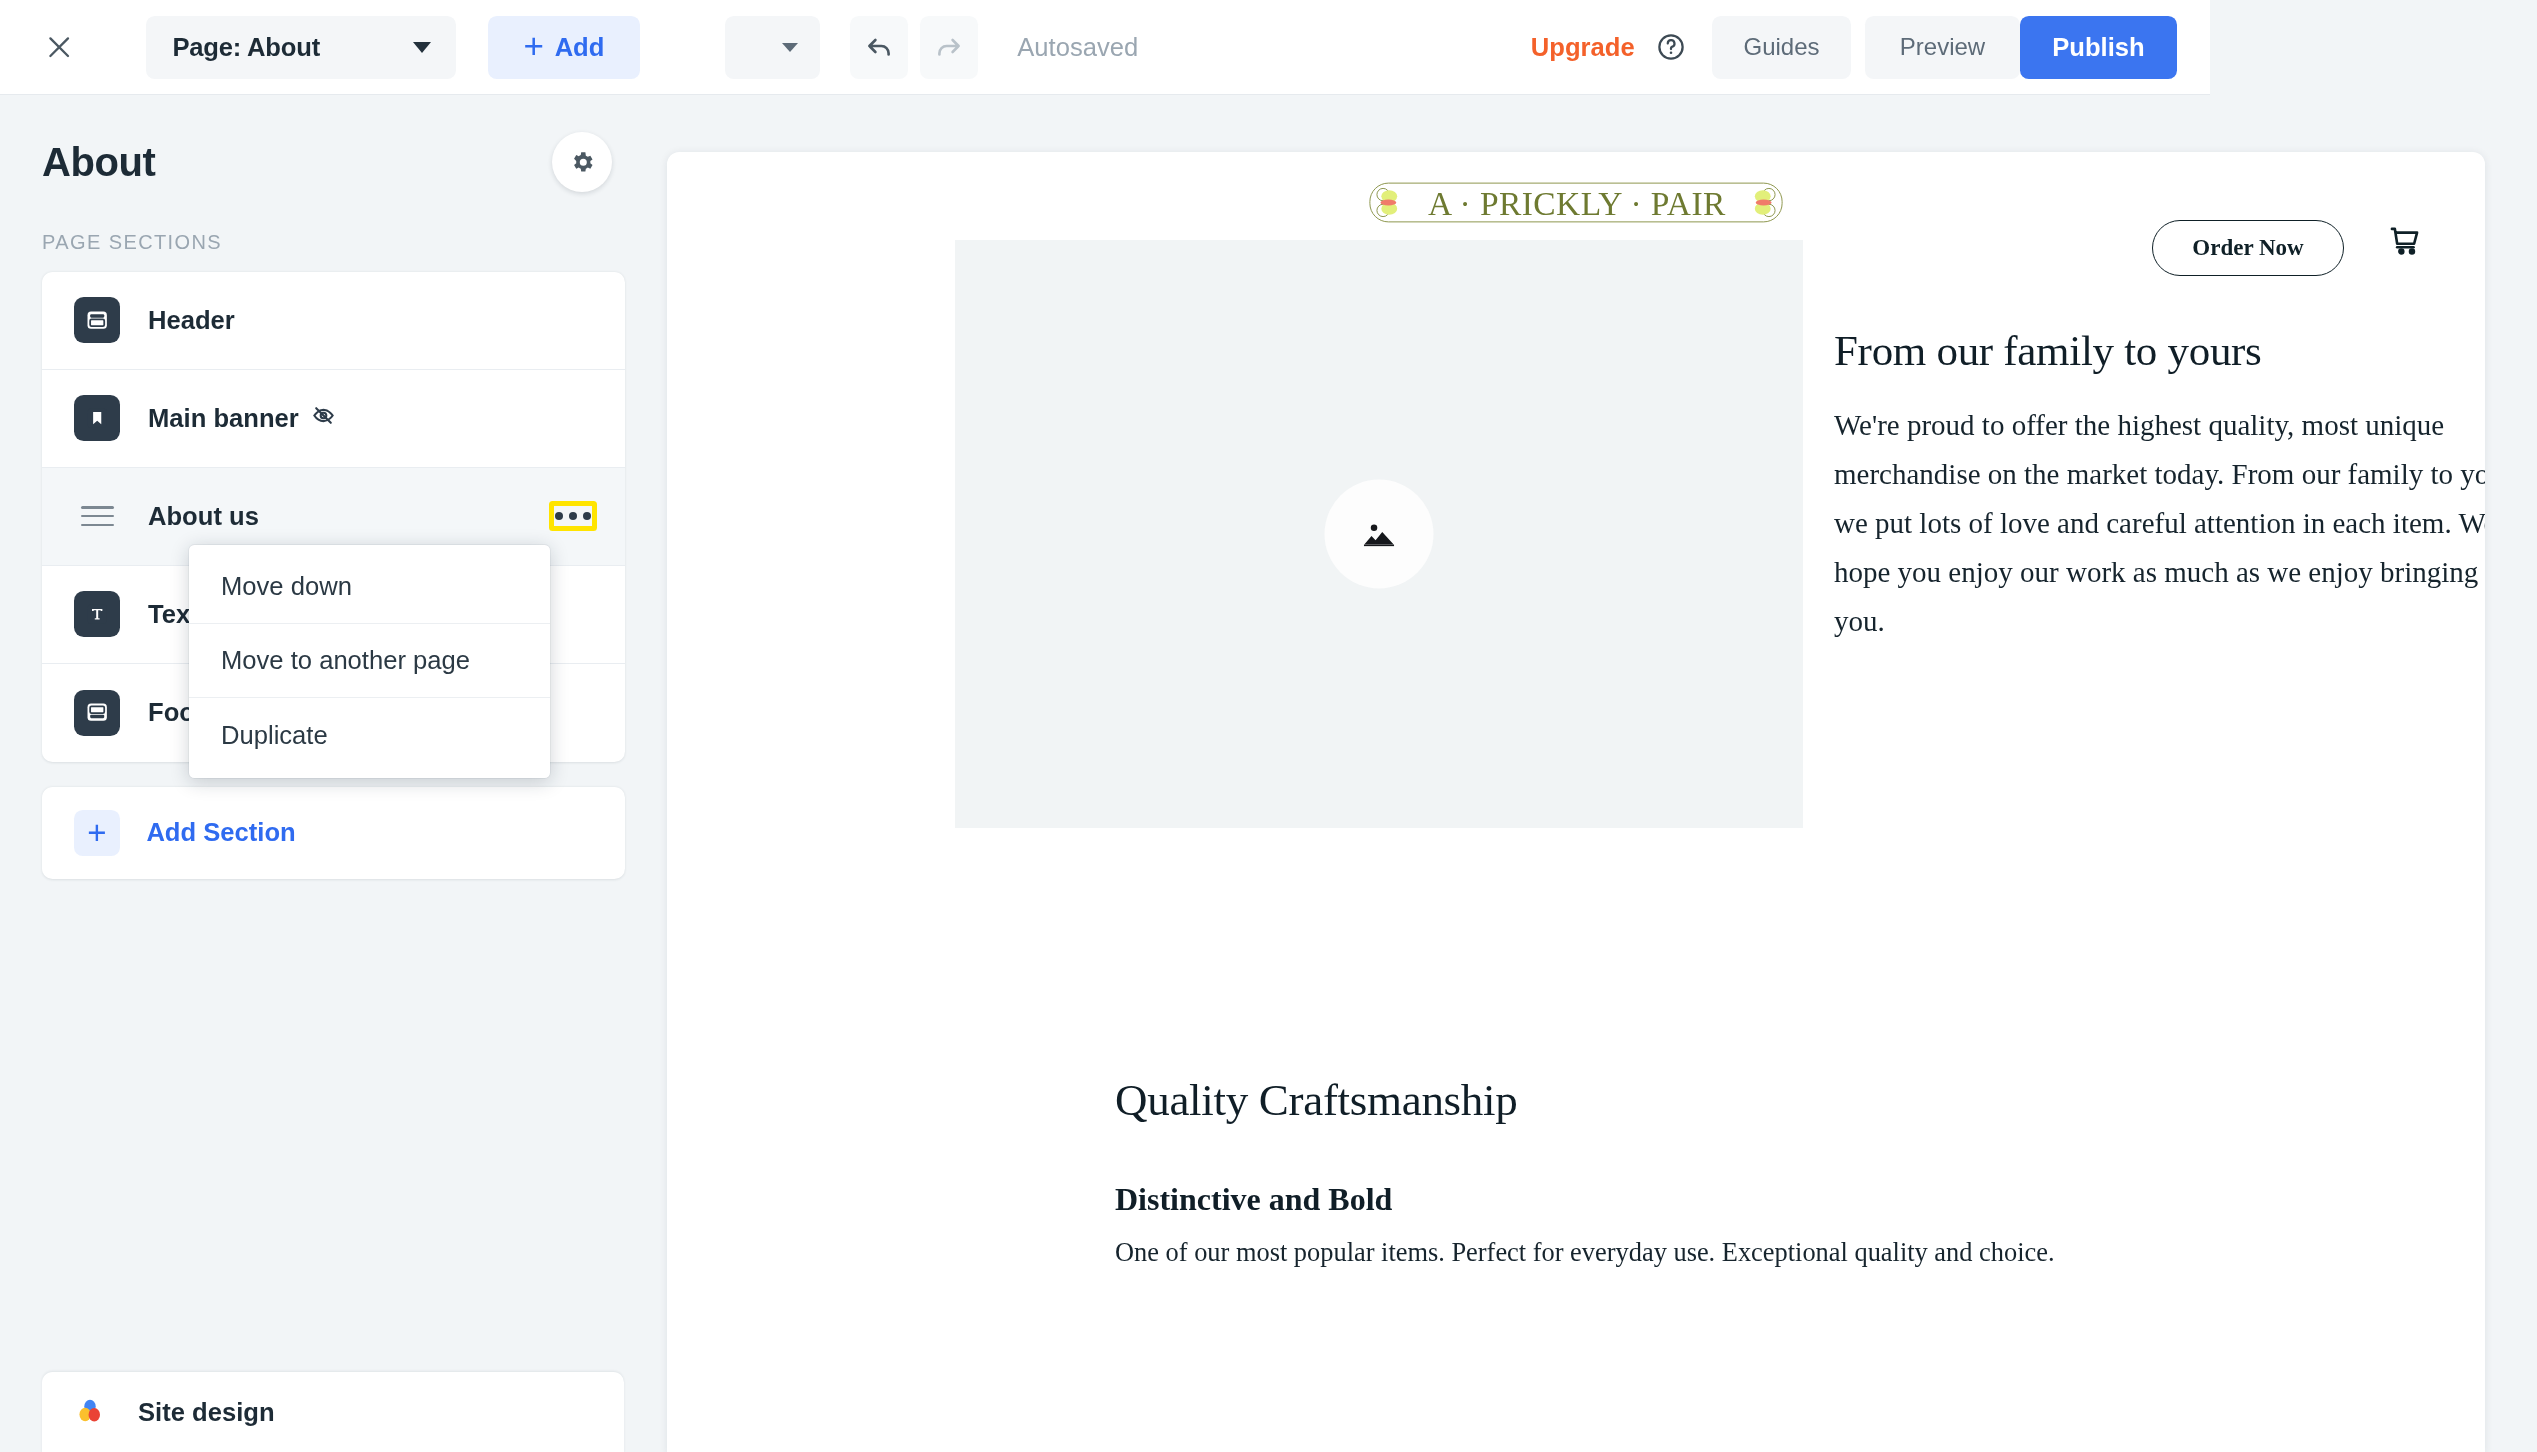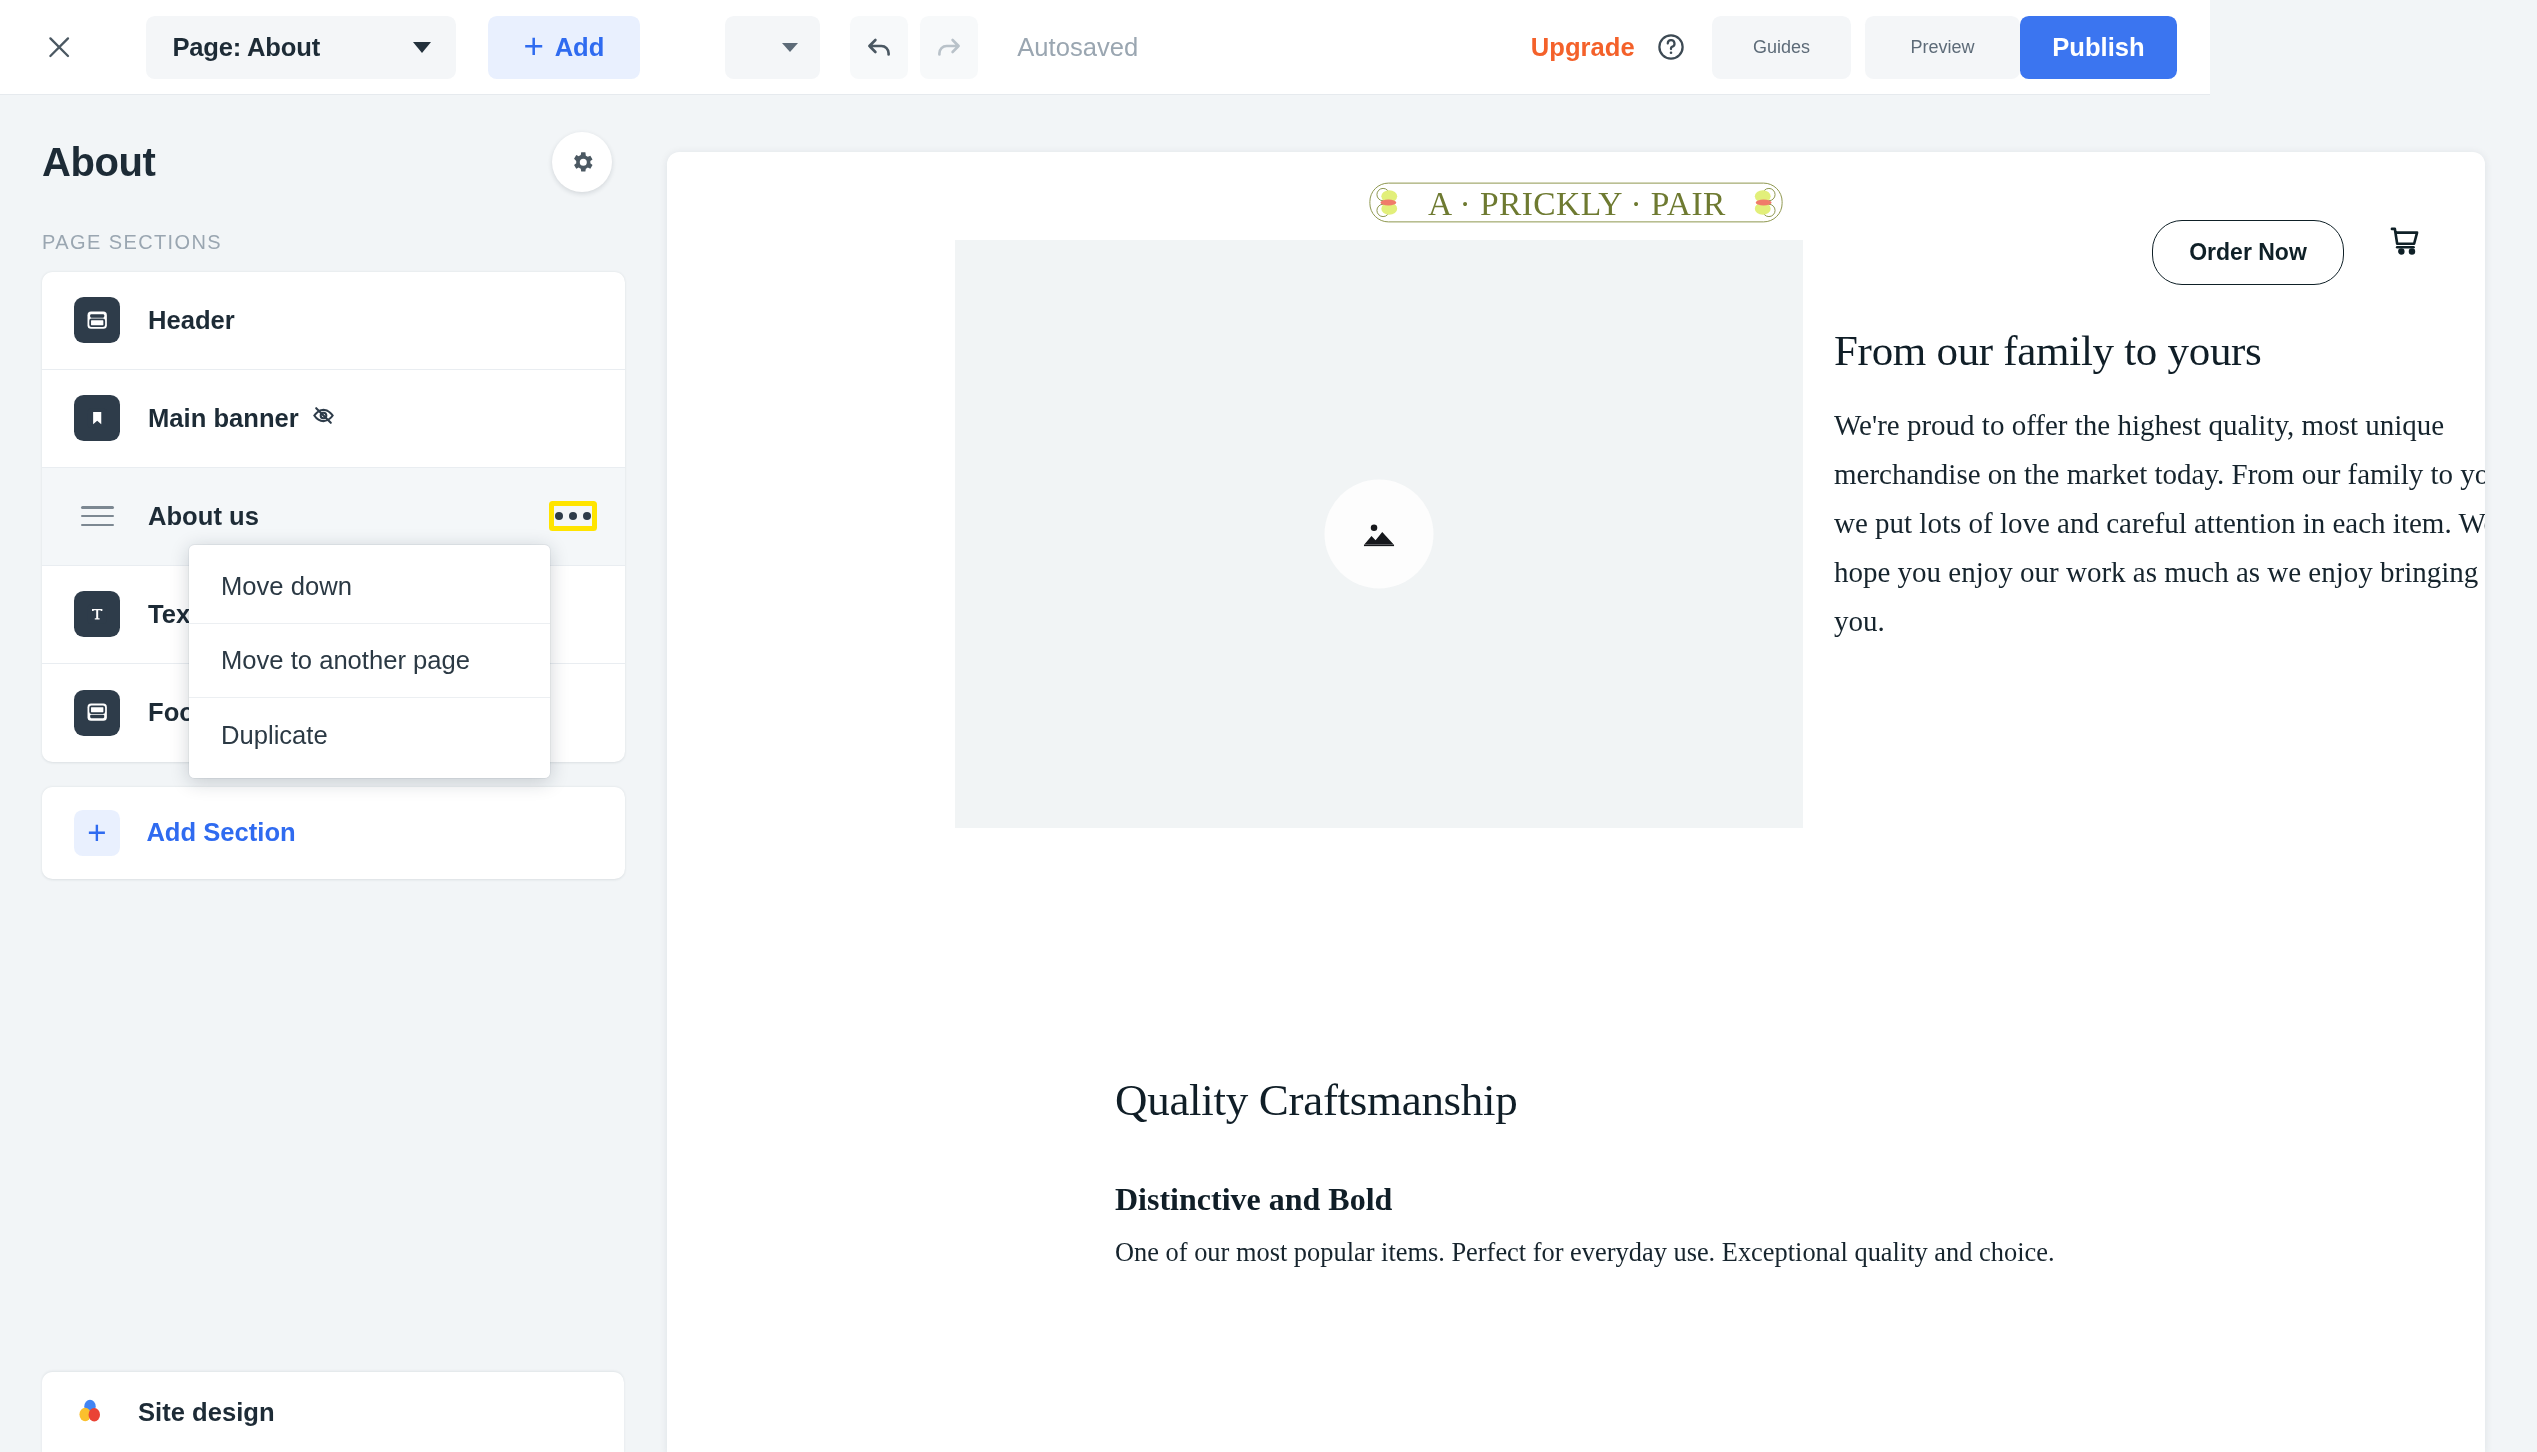--- a/index.html
+++ b/index.html
@@ -83,21 +83,21 @@
   }
 
   .tb-right {
     margin-left: auto; display: flex; align-items: center; padding-right: 33px; gap: 0;
   }
   .upgrade { font-size: 25.6px; color: #f4612a; font-weight: 600; cursor: pointer; }
   .help-icon { margin-left: 21px; cursor: pointer; display:flex; }
   .ghost-btn {
     height: 63px; background: #f4f6f8; border-radius: 8.8px;
     display: flex; align-items: center; justify-content: center;
-    padding: 0 26.4px; font-size: 18px; color: #5d6b78; font-weight: 500;
+    padding: 0 26.4px; font-size: 24px; color: #5d6b78; font-weight: 500;
     cursor: pointer;
   }
   .ghost-btn.guides { margin-left: 26.4px; min-width: 139px; }
   .ghost-btn.preview { margin-left: 14px; min-width: 155px; }
   .publish-btn {
     height: 63px; min-width: 157px;
     background: #3b75f0; border-radius: 8.8px; color: #fff;
     display: flex; align-items: center; justify-content: center;
     font-size: 25.6px; font-weight: 600; cursor: pointer;
   }
@@ -206,23 +206,23 @@
   .site-nav {
     position: absolute; left: 50%; transform: translateX(-50%); top: 135px;
     display: flex; gap: 51px;
   }
   .nav-link {
     font-size: 22px; font-weight: 700; letter-spacing: 1.2px;
     color: #0f2027; cursor: pointer;
   }
   .order-now {
     position: absolute; right: 141px; top: 68px;
-    width: 192px; height: 65px; border: 1.8px solid #0f2027; border-radius: 30px;
-    display: flex; align-items: center; justify-content: center;
-    font-size: 23px; font-weight: 700; color: #0f2027; cursor: pointer;
+    width: 192px; height: 56px; border: 1.8px solid #0f2027; border-radius: 30px;
+    display: flex; align-items: center; justify-content: center;
+    font-size: 23px; font-weight: 700; color: #0f2027; cursor: pointer; font-family: Liberation Serif, serif;
   }
   .cart-ico { position: absolute; right: 60px; top: 72px; cursor: pointer; }
 
   .img-placeholder {
     position: absolute; left: 288px; top: 88px;
     width: 848px; height: 588px; background: #f1f4f5;
   }
   .img-circle {
     position: absolute; left: 50%; top: 50%; transform: translate(-50%,-50%);
     width: 109px; height: 109px; border-radius: 50%; background: #fdfdfd;

